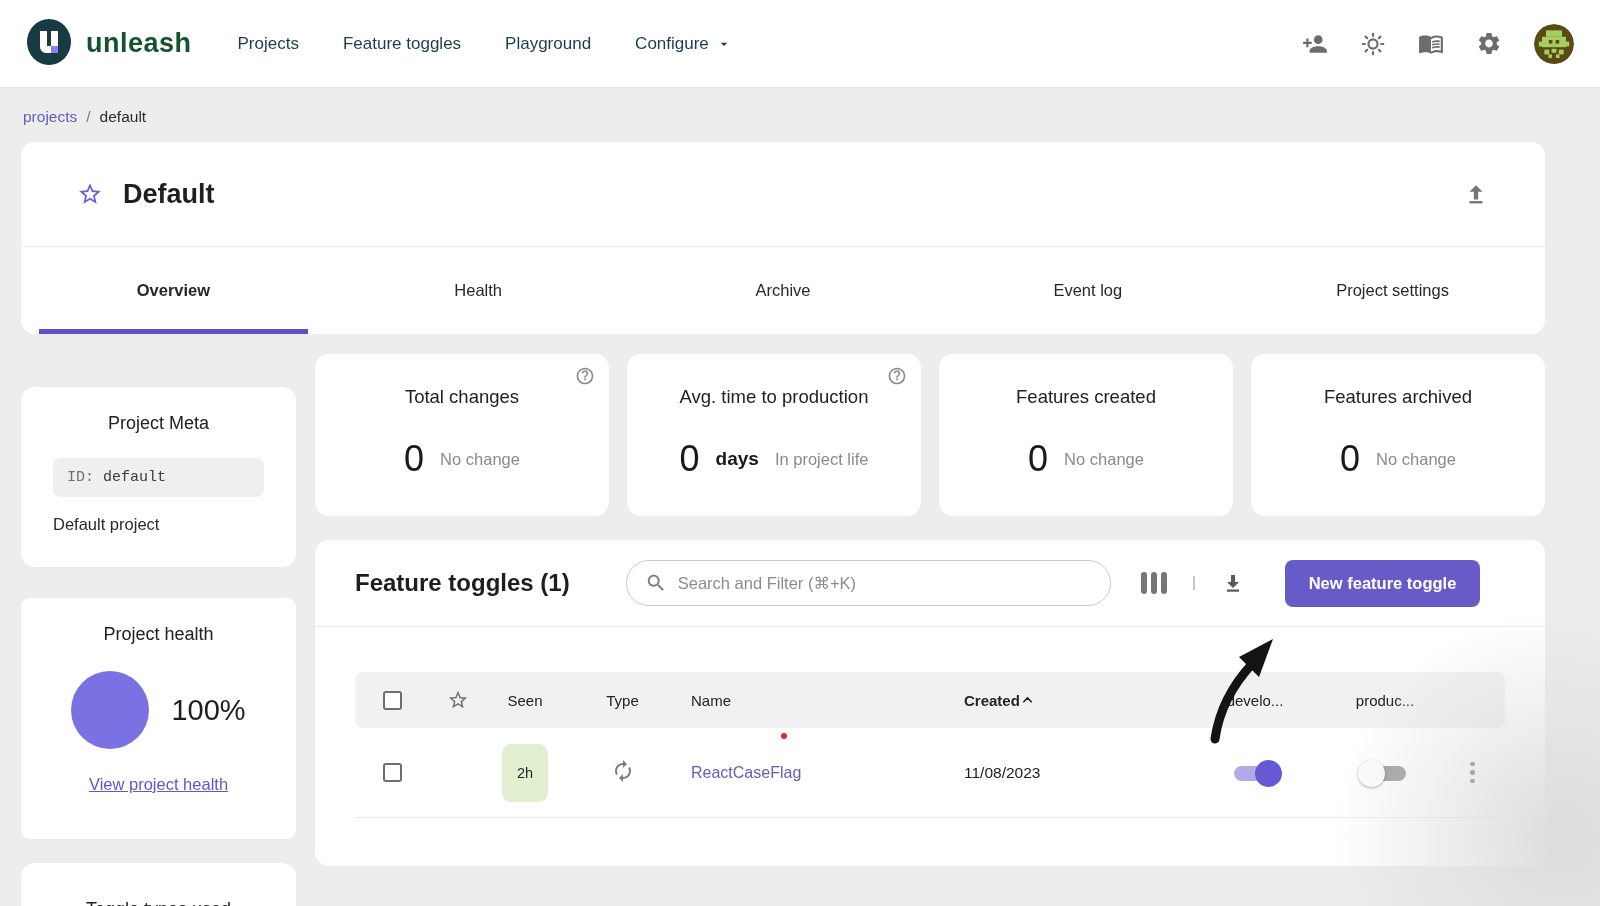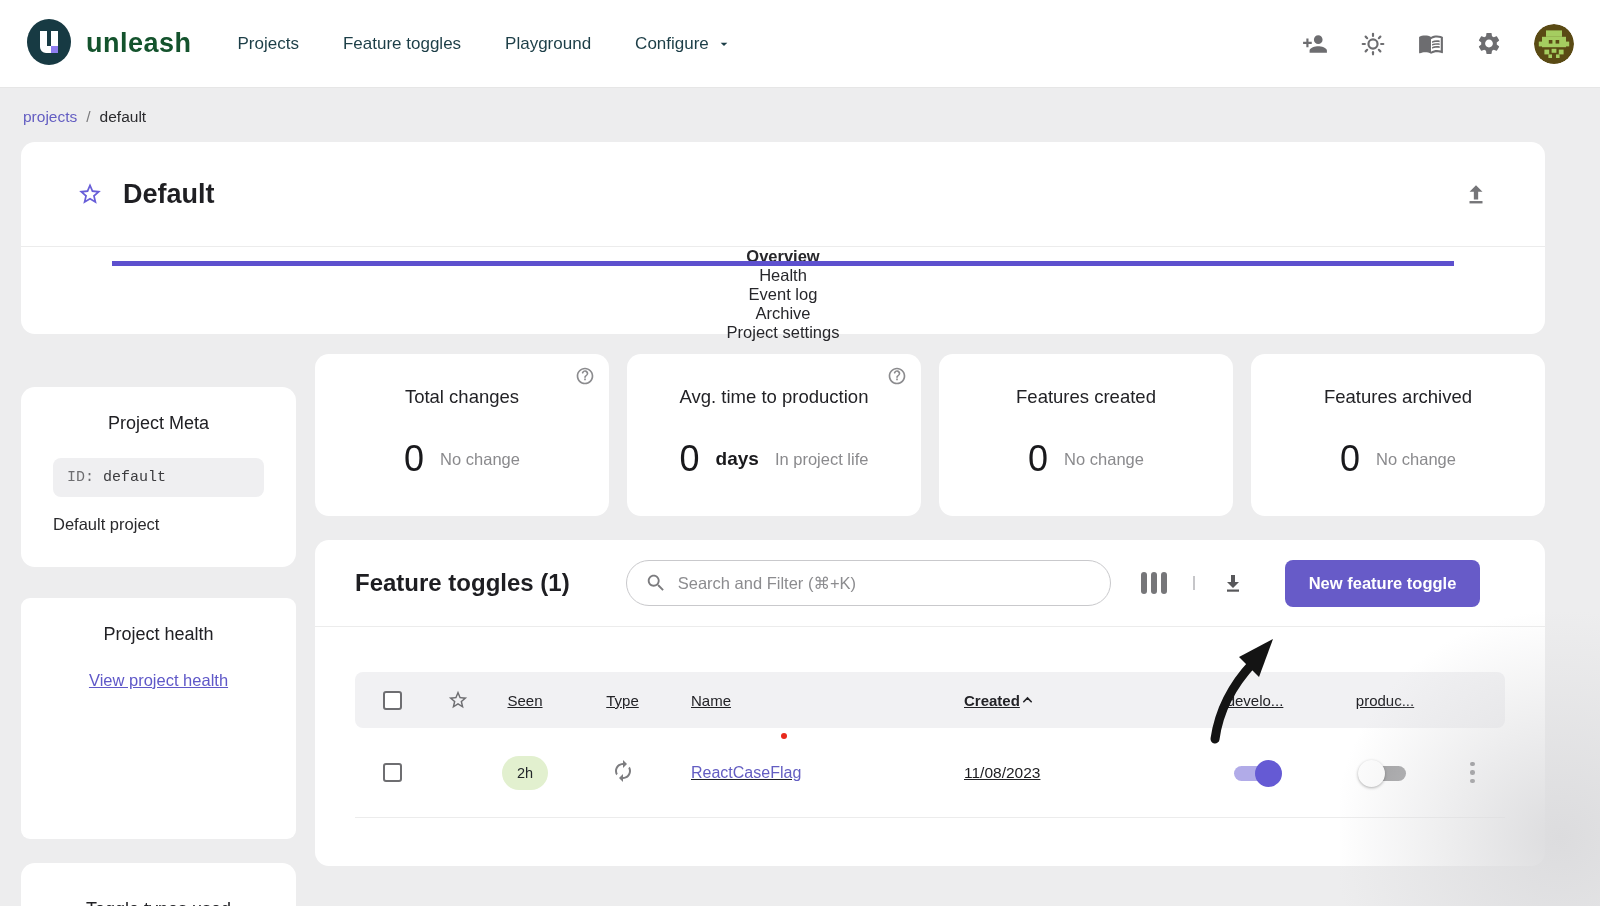--- a/index.html
+++ b/index.html
@@ -24,21 +24,21 @@
 
   .content { width:1524px; margin-left:21px; }
 
   
   .project-card { background:#fff; border-radius:14px; }
   .project-head { height:104px; display:flex; align-items:center; padding:0 56px; }
   .fav-star { color:#685ed8; width:26px; height:26px; cursor:pointer; }
   .project-title { font-size:27px; font-weight:bold; margin-left:20px; color:#1f1f23; }
   .export-btn { margin-left:auto; color:#757578; width:26px; height:26px; cursor:pointer; }
   .project-divider { border-top:1px solid #ececec; }
-  .tabs { display:flex; height:87px;flex-direction:column; }
+  .tabs { display:flex; height:87px; }
   .tab { flex:1; display:flex; align-items:center; justify-content:center; font-size:16.5px; color:#27272b; cursor:pointer; position:relative; }
   .tab.active { font-weight:bold; }
   .tab.active .tab-underline { position:absolute; left:6%; right:6%; bottom:0; height:5px; background:#5d50ce; }
 
   
   .grid { display:flex; gap:19px; margin-top:20px; align-items:flex-start; }
   .left-col { width:275px; flex:none; display:flex; flex-direction:column; }
   .right-col { flex:1; min-width:0; }
 
   .card { background:#fff; border-radius:14px; }
@@ -77,35 +77,35 @@
   .search-box svg { color:#7b7b7e; flex:none; }
   .search-box input { border:none; outline:none; flex:1; font-size:16.5px; font-family:inherit; color:#333; background:transparent; }
   .search-box input::placeholder { color:#8c8c8f; }
   .columns-icon { margin-left:30px; display:flex; gap:4px; cursor:pointer; }
   .columns-icon i { width:6px; height:22px; background:#767679; border-radius:3px; }
   .toolbar-divider { width:2px; height:14px; background:#c6c6c9; margin:0 26px; }
   .download-icon { color:#58585b; width:24px; height:24px; cursor:pointer; }
   .new-toggle-btn { margin-left:40px; height:47px; padding:0 24px; background:#675bc8; color:#fff; border:none; border-radius:8px; font-size:16.5px; font-weight:bold; font-family:inherit; cursor:pointer; }
   .panel-rule { border-top:1px solid #ececec; }
 
-  .table-wrap { padding:0 40px;text-decoration:underline; }
+  .table-wrap { padding:0 40px; }
   .thead { margin-top:45px; height:56px; background:#f1f1f3; border-radius:8px; display:flex; align-items:center; font-size:15px; color:#232327; }
   .trow { height:90px; display:flex; align-items:center; border-bottom:1px solid #ececec; font-size:15px; }
   .c-cb { width:75px; display:flex; justify-content:center; }
   .c-star { width:55px; display:flex; justify-content:center; color:#6e6e71; }
   .c-seen { width:80px; text-align:center; }
   .c-type { width:115px; text-align:center; }
   .c-name { flex:1; padding-left:11px; position:relative; }
   .c-created { width:240px; padding-left:24px; display:flex; align-items:center; }
   .c-env { width:150px; display:flex; justify-content:center; }
   .c-env2 { width:110px; display:flex; justify-content:center; }
   .c-menu { width:65px; display:flex; justify-content:center; }
   .th-bold { font-weight:bold; }
   .checkbox { width:19px; height:19px; border:2px solid #6e6e71; border-radius:3px; background:#fff; cursor:pointer; }
-  .seen-badge { display:inline-flex; width:46px; height:34px; border-radius:17px; background:#e2f0cf; color:#23272a; align-items:center; justify-content:center; font-size:14.5px; }
+  .seen-badge { display:inline-flex; width:46px; height:58px; border-radius:9px; background:#e2f0cf; color:#23272a; align-items:center; justify-content:center; font-size:14.5px; }
   .type-icon { color:#7d7d80; }
   .name-link { color:#635dc2; cursor:pointer; font-size:16px; }
   .created-val { color:#1c1c1f; font-size:15.5px; }
   .kebab { display:flex; flex-direction:column; gap:4px; cursor:pointer; }
   .kebab i { width:4.5px; height:4.5px; border-radius:50%; background:#6e6e71; }
 
   
   .switch { position:relative; width:62px; height:38px; cursor:pointer; flex:none; }
   .switch .track { position:absolute; top:12px; left:10px; width:42px; height:15px; border-radius:8px; }
   .switch .knob { position:absolute; top:6px; width:27px; height:27px; border-radius:50%; }
@@ -224,44 +224,48 @@
     <div class="project-divider"></div>
     <div class="tabs">
       <div class="tab active">
           <span>Overview</span>
           <i class="tab-underline"></i>
         </div>
       <div class="tab">
           <span>Health</span>
         </div>
       <div class="tab">
+          <span>Archive</span>
+        </div>
+      <div class="tab">
           <span>Event log</span>
-        </div>
-      <div class="tab">
-          <span>Archive</span>
         </div>
       <div class="tab">
           <span>Project settings</span>
         </div>
     </div>
   </section>
 
   <div class="grid">
 
     <div class="left-col">
       <section class="card side-card meta-card">
         <h3>Project Meta</h3>
         <div class="id-chip">
           <span class="id-label">ID:</span> <span>default</span>
         </div>
         <p class="meta-desc">Default project</p>
       </section>
 
       <section class="card side-card health-card">
         <h3>Project health</h3>
+        <div class="health-row">
+          <span class="health-circle"></span>
+          <span class="health-pct">100%</span>
+        </div>
         <span class="health-link">View project health</span>
       </section>
 
       <section class="card side-card types-card">
         <h3>Toggle types used</h3>
       </section>
     </div>
 
     <div class="right-col">
       <div class="stats-row">

